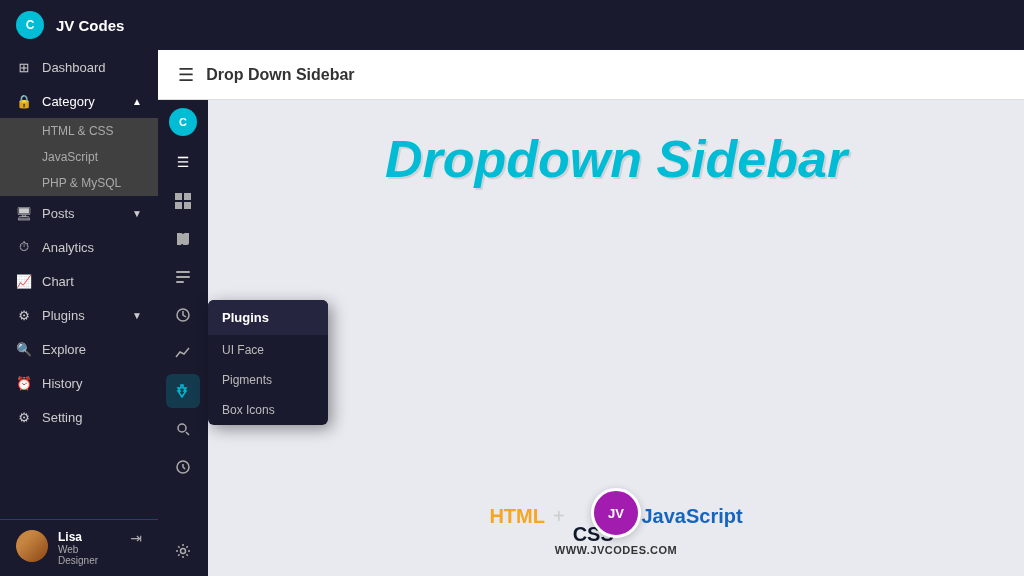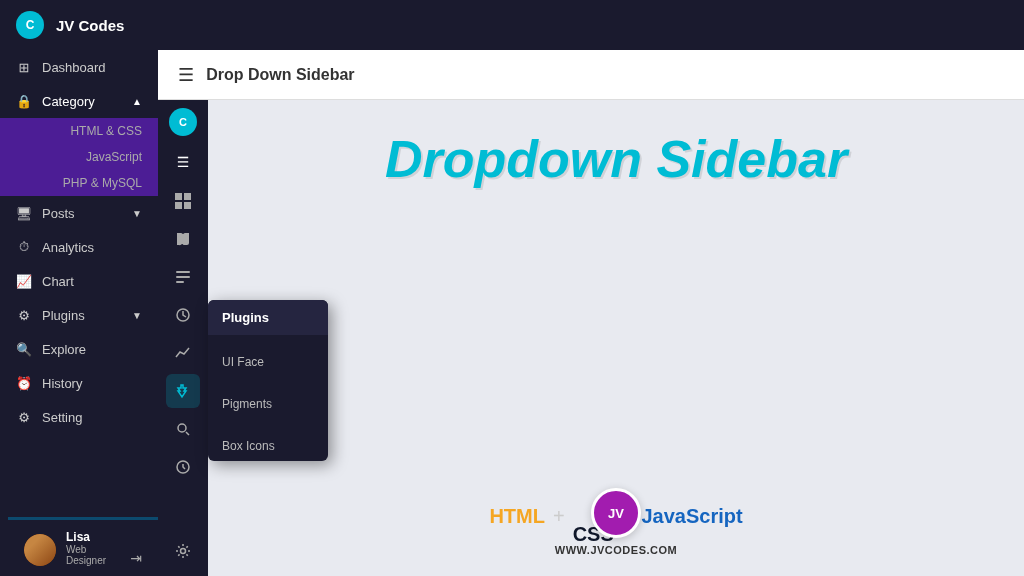--- a/index.html
+++ b/index.html
@@ -57,38 +57,36 @@
       display: flex; align-items: center; justify-content: center;
       font-size: 13px;
       flex-shrink: 0;
     }
     .sidebar-item .chevron {
       margin-left: auto;
       font-size: 10px;
     }
 
     .sidebar-sub {
-      background: #4c1d95;
-      text-align: right;
+      background: #404040;
     }
     .sidebar-sub-item {
       padding: 6px 16px 6px 42px;
       color: #aaa;
       font-size: 12px;
       cursor: pointer;
     }
 
     .sidebar-bottom {
       margin-top: auto;
-      border-top: 3px solid #0c4a6e;
+      border-top: 1px solid #0c4a6e;
       padding: 10px 16px;
       display: flex;
-      align-items: flex-end;
+      align-items: flex-start;
       gap: 10px;
-      margin-left: 8px;
     }
     .avatar {
       width: 32px; height: 32px;
       border-radius: 50%;
       background: #8B4513;
       display: flex; align-items: center; justify-content: center;
       overflow: hidden;
       flex-shrink: 0;
     }
     .avatar-img {
@@ -191,21 +189,20 @@
       color: white;
       font-size: 13px;
       font-weight: 600;
       background: #252540;
     }
     .dropdown-popup-item {
       padding: 8px 14px;
       color: #bbb;
       font-size: 12px;
       cursor: pointer;
-      margin-top: 12px;
     }
 
     
     .main-display {
       flex: 1;
       display: flex;
       flex-direction: column;
       align-items: center;
       justify-content: space-between;
       padding: 30px;

